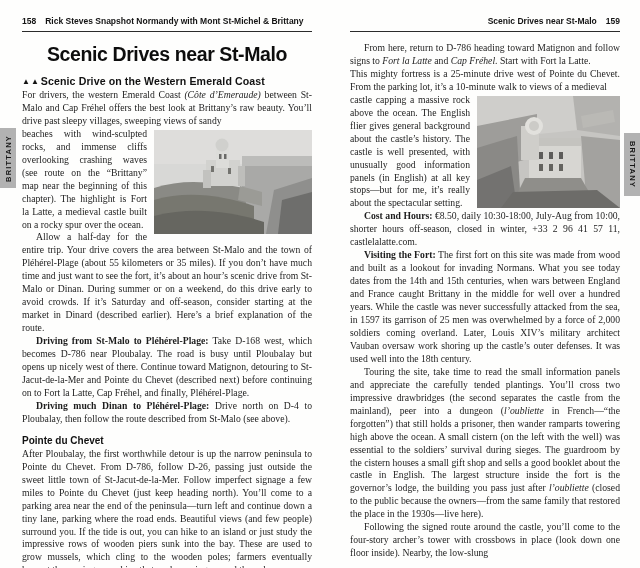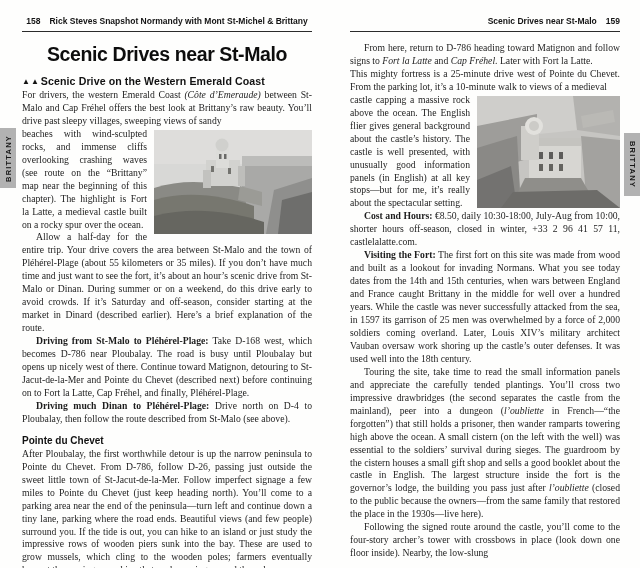--- a/index.html
+++ b/index.html
@@ -11,21 +11,21 @@
     -webkit-font-smoothing:antialiased;
   }
   .page{position:absolute;top:16px;}
   .page-left{left:22px;width:290px;}
   .page-right{left:350px;width:270px;}
 
   .running-header{
     display:flex;align-items:baseline;gap:9px;
     font-family:"Liberation Sans",sans-serif;font-weight:bold;
     font-size:8.5px;letter-spacing:0;color:#141414;
-    border-bottom:1.4px solid #2b2b2b;padding-bottom:5px;justify-content:center;
+    border-bottom:1.4px solid #2b2b2b;padding-bottom:5px;
   }
   .running-header.right{justify-content:flex-end;}
   .pagenum{font-weight:bold;}
 
   .page-title{
     text-align:center;
     font-family:"Liberation Sans",sans-serif;font-weight:bold;
     font-size:19.5px;letter-spacing:-0.4px;color:#0d0d0d;
     margin:11px 0 9px 0;
   }
@@ -122,21 +122,21 @@
   <p class="body"><span>After Ploubalay, the first worthwhile detour is up the narrow peninsula to Pointe du Chevet. From D-786, follow D-26, passing just outside the sweet little town of St-Jacut-de-la-Mer. Follow imperfect signage a few miles to Pointe du Chevet (just keep heading north). You’ll come to a parking area near the end of the peninsula—turn left and continue down a tiny lane, parking where the road ends. Beautiful views (and few people) surround you. If the tide is out, you can hike to an island or just study the impressive rows of wooden piers sunk into the bay. These are used to grow mussels, which cling to the wooden poles; farmers eventually harvest them using a machine that pushes a ring around the poles.</span></p>
 </div>
 
 <div class="page page-right">
 
   <div class="running-header right">
     <span>Scenic Drives near St-Malo</span>
     <span class="pagenum">159</span>
   </div>
 
-  <p class="body indent" style="margin-top:10px;"><span>From here, return to D-786 heading toward Matignon and follow signs to </span><span class="i">Fort la Latte</span><span> and </span><span class="i">Cap Fréhel</span><span>. Later with Fort la Latte.</span></p>
+  <p class="body indent" style="margin-top:10px;"><span>From here, return to D-786 heading toward Matignon and follow signs to </span><span class="i">Fort la Latte</span><span> and </span><span class="i">Cap Fréhel</span><span>. Start with Fort la Latte.</span></p>
 
 
   <p class="body"><span>This mighty fortress is a 25-minute drive west of Pointe du Chevet. From the parking lot, it’s a 10-minute walk to views of a medieval</span></p>
 
   <div class="wrapblock">
     <svg class="photo photo-right" viewBox="0 0 143 112" xmlns="http://www.w3.org/2000/svg">
       <rect x="0" y="0" width="143" height="112" fill="#c6c5c2"></rect>
       <path d="M0,0 L143,0 L143,30 L0,44 Z" fill="#cfcecb"></path>
       <path d="M0,30 L60,18 L60,60 L0,78 Z" fill="#9e9d9a"></path>
       <path d="M0,52 L40,40 L44,112 L0,112 Z" fill="#8a8986"></path>

